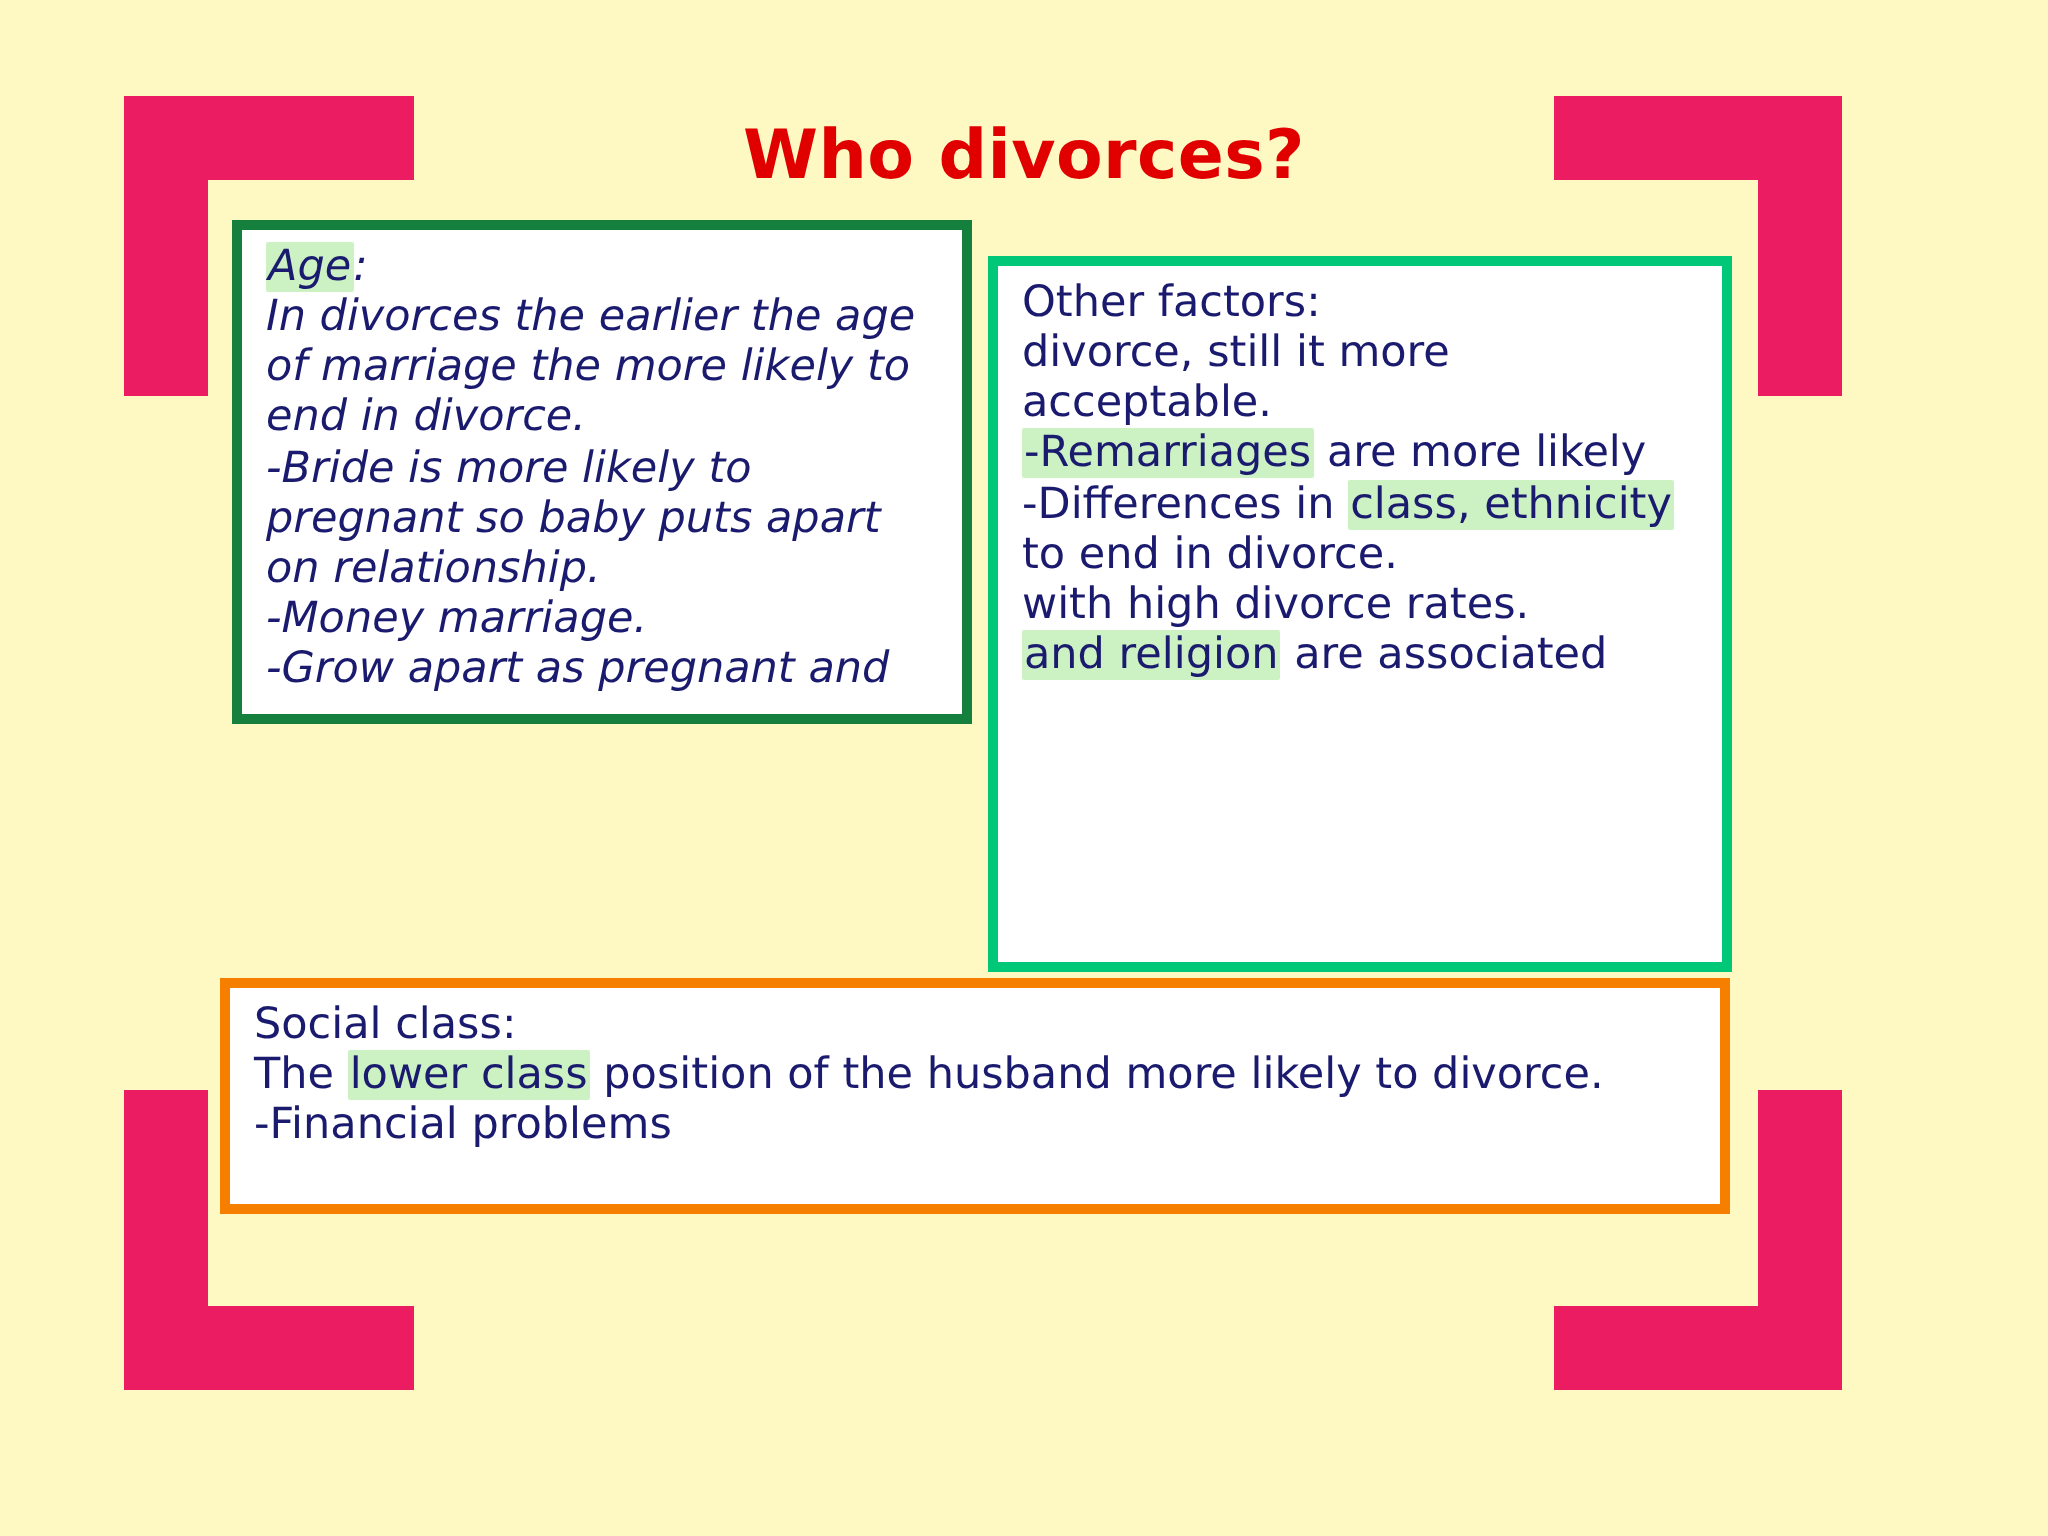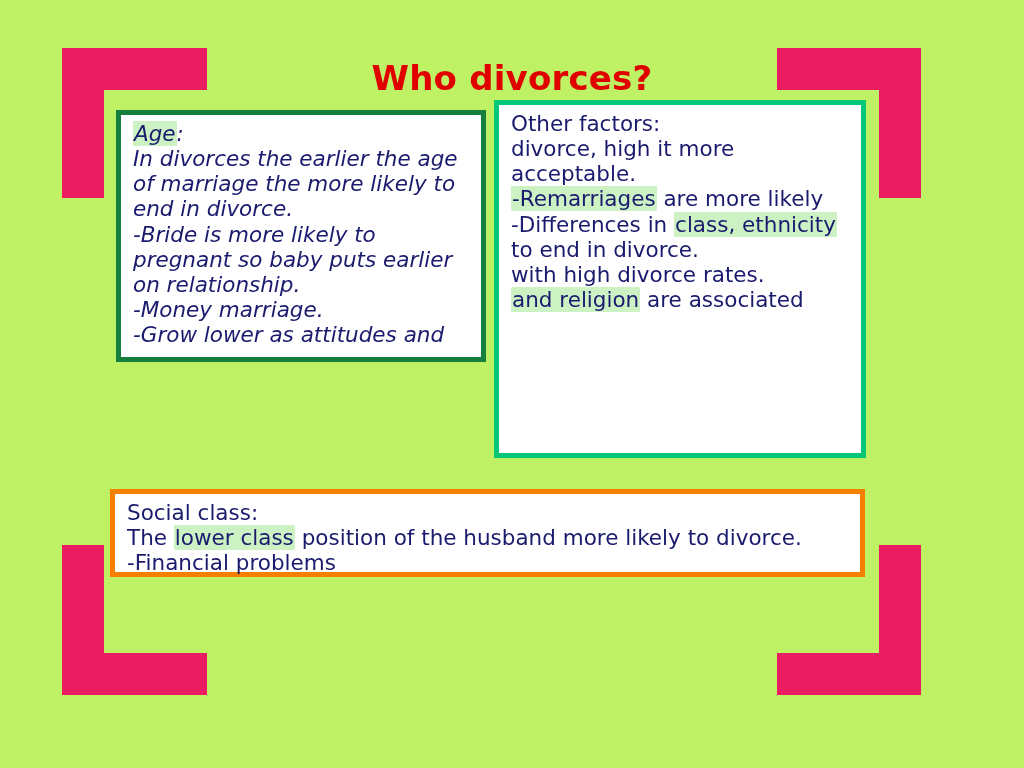--- a/index.html
+++ b/index.html
@@ -11,21 +11,21 @@
     width: 1024px;
     height: 768px;
     font-family: "DejaVu Sans", sans-serif;
     overflow: hidden;
   }
 
   #slide {
     position: relative;
     width: 1024px;
     height: 768px;
-    background: #bef264;
+    background: #fef9c3;
   }
 
   
   .corner {
     position: absolute;
     background: #ec1c62;
   }
   .c-tl-v { left: 62px;  top: 48px;  width: 42px;  height: 150px; }
   .c-tl-h { left: 62px;  top: 48px;  width: 145px; height: 42px;  }
   .c-tr-v { left: 879px; top: 48px;  width: 42px;  height: 150px; }
@@ -63,30 +63,30 @@
   #box-age {
     left: 116px;
     top: 110px;
     width: 370px;
     height: 252px;
     border: 5px solid #15803d;
     font-style: italic;
   }
   #box-other {
     left: 494px;
-    top: 100px;
+    top: 128px;
     width: 372px;
     height: 358px;
     border: 5px solid #00c878;
   }
   #box-social {
     left: 110px;
     top: 489px;
     width: 755px;
-    height: 88px;
+    height: 118px;
     border: 5px solid #f77f00;
   }
 
   .line { white-space: pre-wrap; }
 
   .hl {
     background: #ccf2c4;
     padding: 0 1px;
     border-radius: 1px;
   }
@@ -106,29 +106,29 @@
   <div class="corner c-br-h"></div>
 
   <div id="title">Who divorces?</div>
 
   <div class="box" id="box-age">
     <div class="line"><span class="hl">Age</span><span>:</span></div>
     <div class="line">In divorces the earlier the age</div>
     <div class="line">of marriage the more likely to</div>
     <div class="line">end in divorce.</div>
     <div class="line">-Bride is more likely to</div>
-    <div class="line">pregnant so baby puts earlier</div>
+    <div class="line">pregnant so baby puts apart</div>
     <div class="line">on relationship.</div>
     <div class="line">-Money marriage.</div>
-    <div class="line">-Grow lower as attitudes and</div>
+    <div class="line">-Grow apart as pregnant and</div>
   </div>
 
   <div class="box" id="box-other">
     <div class="line"><span>Other factors</span><span>:</span></div>
-    <div class="line">divorce, high it more</div>
+    <div class="line">divorce, still it more</div>
     <div class="line">acceptable.</div>
     <div class="line"><span class="hl">-Remarriages</span><span> are more likely</span></div>
     <div class="line"><span>-Differences in </span><span class="hl">class, ethnicity</span></div>
     <div class="line">to end in divorce.</div>
     <div class="line">with high divorce rates.</div>
     <div class="line"><span class="hl">and religion</span><span> are associated</span></div>
   </div>
 
   <div class="box" id="box-social">
     <div class="line"><span>Social class</span><span>:</span></div>

